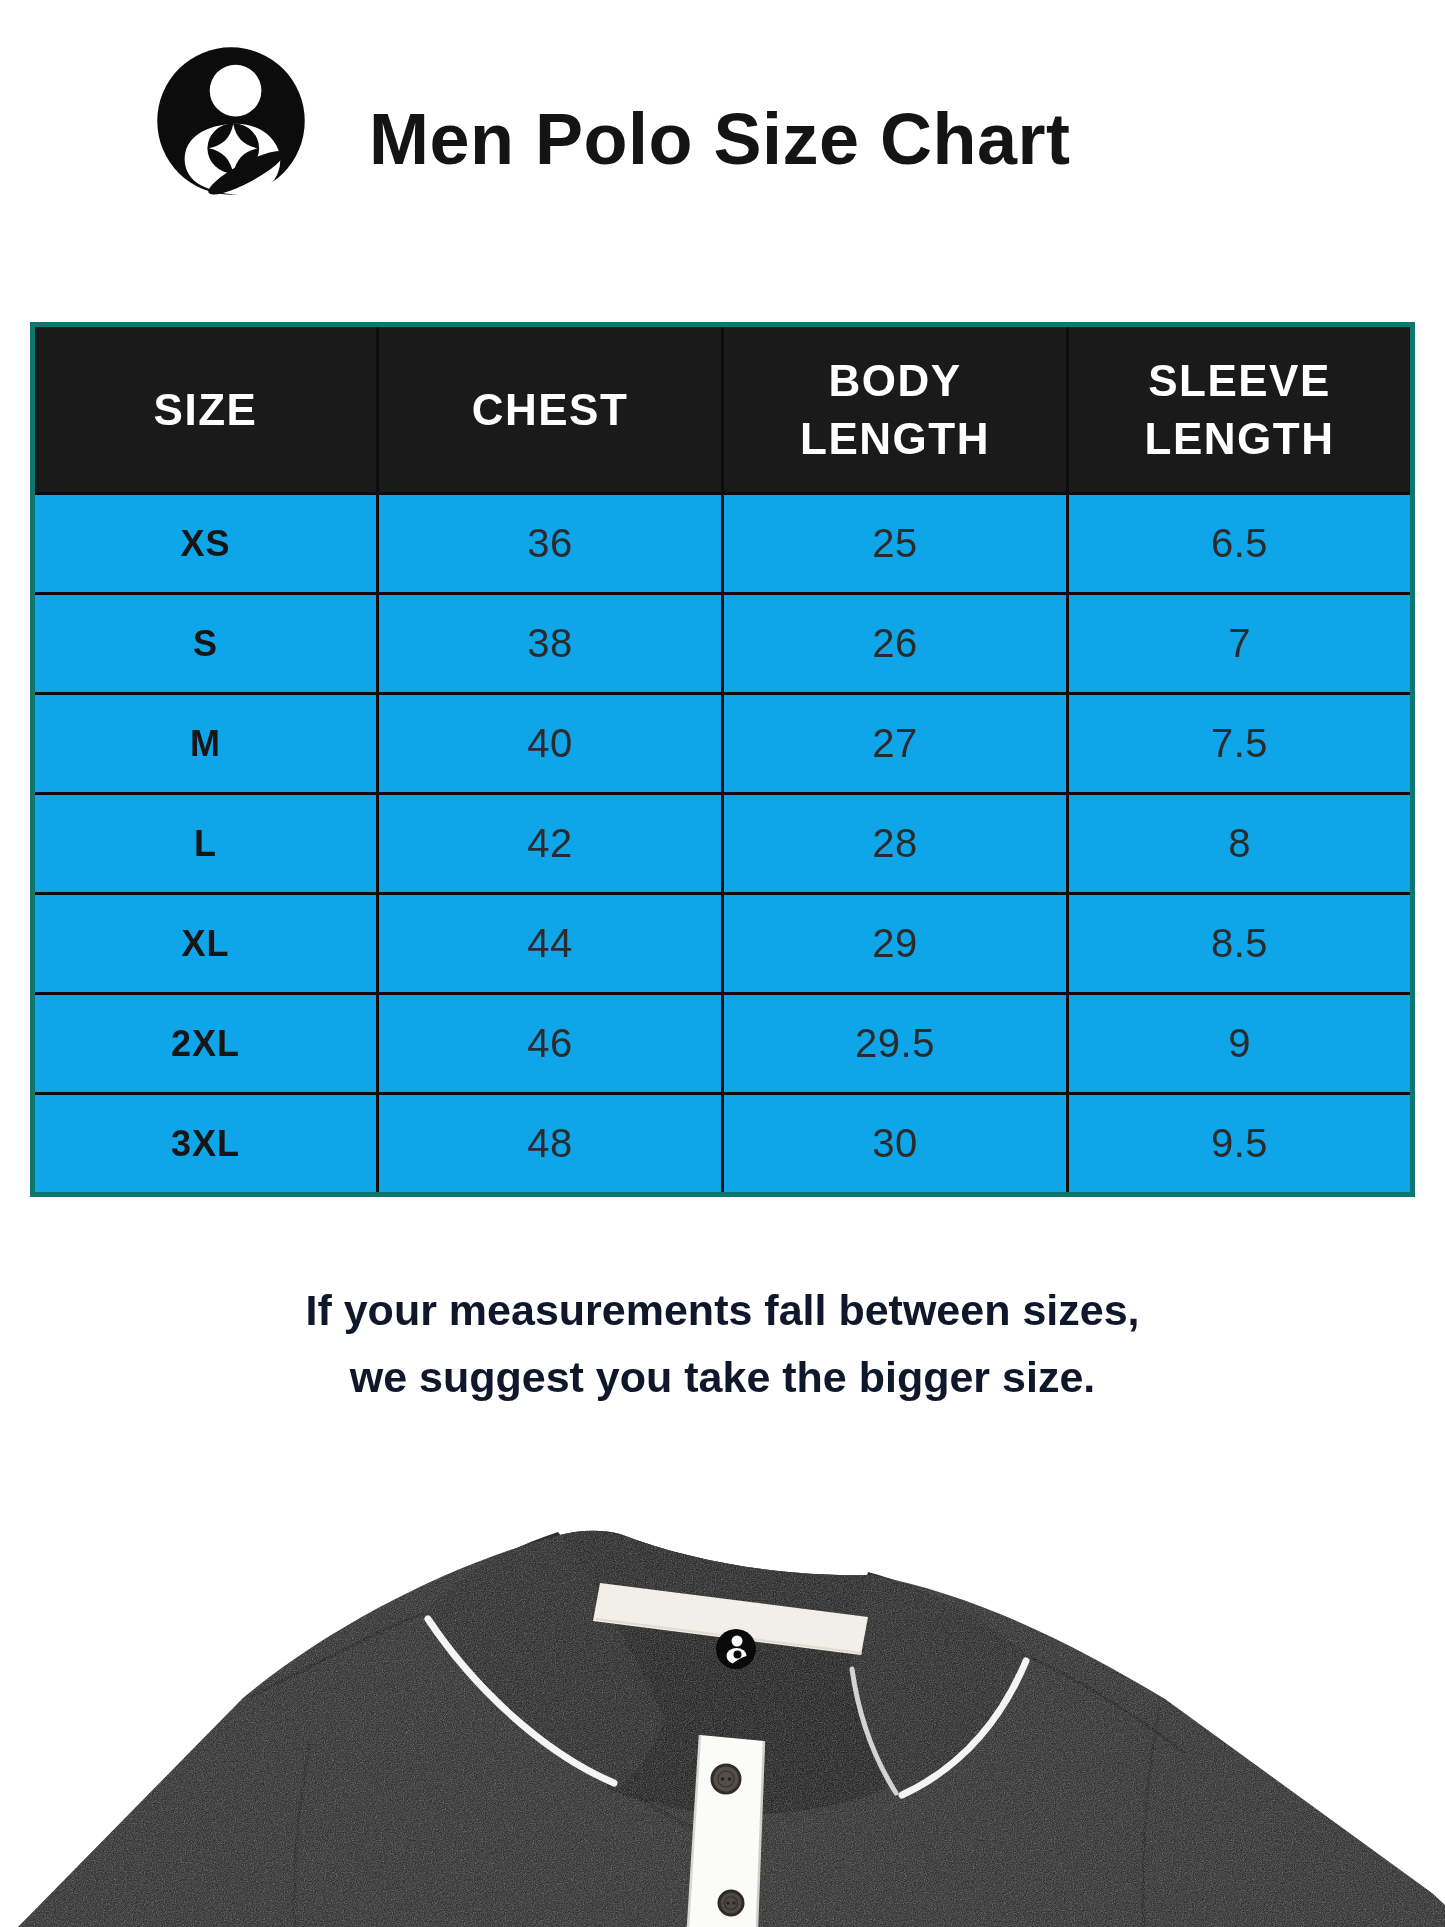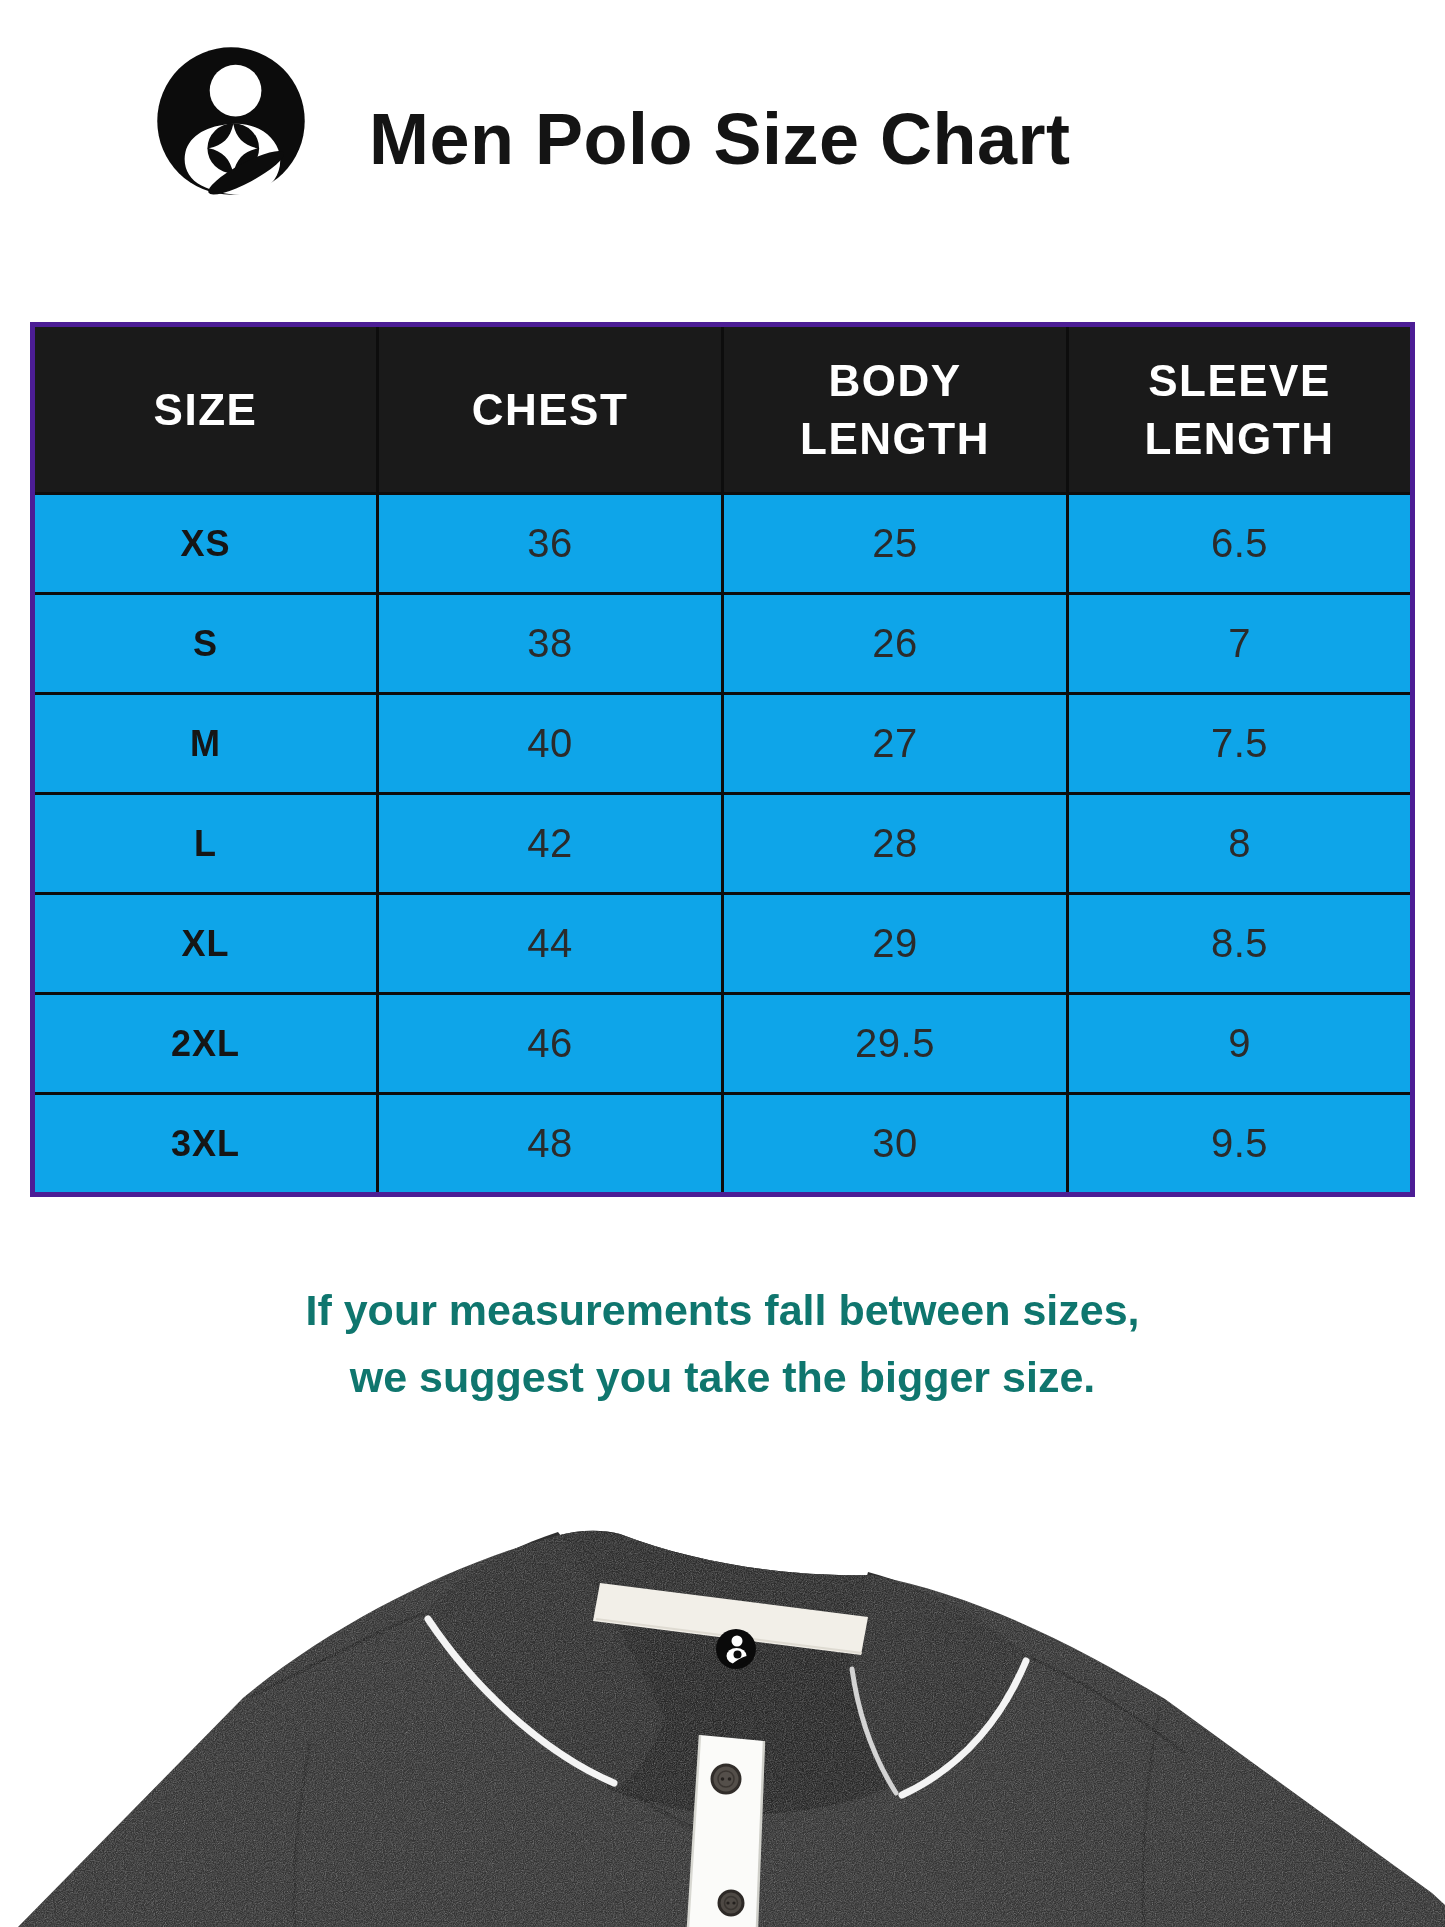--- a/index.html
+++ b/index.html
@@ -27,21 +27,21 @@
     margin-top: 36px;
     white-space: nowrap;
   }
 
   
   .table-wrap { margin: 125px 30px 0 30px; }
   table.size-chart {
     width: 100%;
     border-collapse: collapse;
     table-layout: fixed;
-    border: 5px solid #4c1d95;
+    border: 5px solid #0f766e;
   }
   table.size-chart th, table.size-chart td {
     border: 3px solid #0d0d0d;
     text-align: center;
     vertical-align: middle;
     padding: 0;
   }
   table.size-chart th {
     background: #1a1a1a;
     color: #ffffff;
@@ -66,21 +66,21 @@
     letter-spacing: 0.5px;
   }
 
   
   .note {
     margin-top: 80px;
     text-align: center;
     font-size: 43px;
     font-weight: 700;
     line-height: 1.55;
-    color: #0f766e;
+    color: #0f172a;
   }
 
   
   .shirt {
     position: absolute;
     left: 0; bottom: 0;
     width: 1445px; height: 400px;
     display: block;
   }
 </style>

